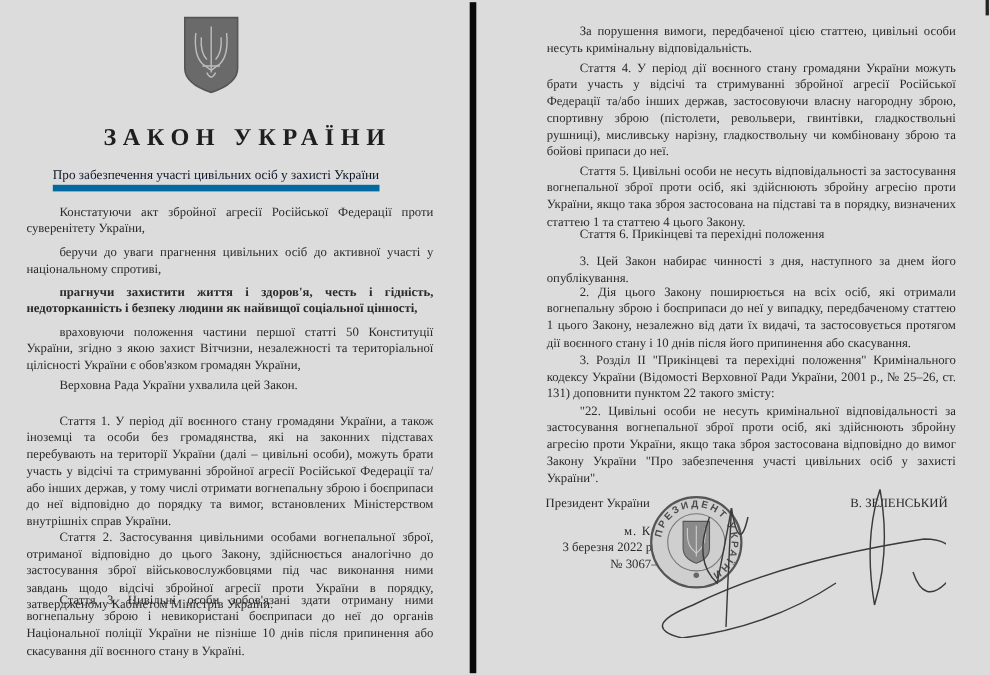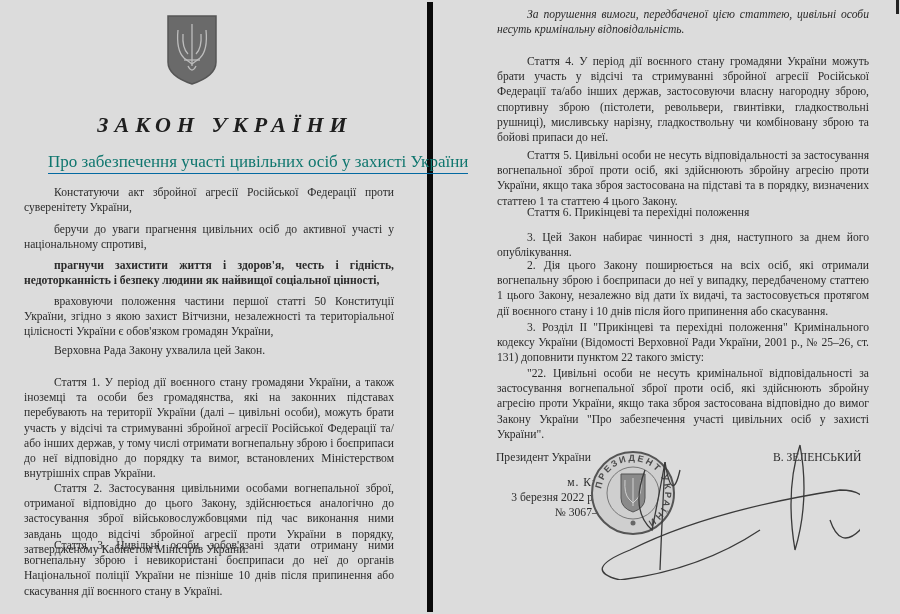--- a/index.html
+++ b/index.html
@@ -11,25 +11,25 @@
   }
   .page { position:absolute; top:0; height:614px; background:#dcdcdc; }
   #page-left { left:0; width:427px; }
   #page-right { left:433px; width:467px; }
   .divider { position:absolute; left:427px; top:2px; width:6px; height:610px; background:#0a0a0a; }
   .edge-mark { position:absolute; left:896px; top:0; width:3px; height:14px; background:#222; }
 
   .coat { position:absolute; left:166px; top:14px; width:52px; height:71px; }
   .law-title {
     position:absolute; left:60px; width:330px; top:112px; text-align:center;
-    font-weight:bold; font-style:italic; font-size:22px; letter-spacing:6px; color:#1e1e1e;
+    font-weight:bold; font-size:22px; letter-spacing:6px; color:#1e1e1e;
   }
   .law-subtitle {
-    position:absolute; left:48px; top:152px; font-size:17px; color:#0f766e;
-    border-bottom:1px solid #0369a1; padding-bottom:1px; white-space:nowrap;
+    position:absolute; left:48px; top:152px; font-size:12px; color:#0f172a;
+    border-bottom:6px solid #0369a1; padding-bottom:1px; white-space:nowrap;
   }
 
   .para {
     position:absolute; font-size:11.6px; line-height:15.2px; text-align:justify;
     text-indent:30px; color:#2b2b2b; margin:0;
   }
   .left-col { left:24px; width:370px; }
   .right-col { left:497px; width:372px; }
 
   .signature-block { position:absolute; font-size:11.6px; color:#2b2b2b; }
@@ -60,27 +60,27 @@
   </g>
 </svg>
 
 <div class="law-title">ЗАКОН УКРАЇНИ</div>
 <div class="law-subtitle">Про забезпечення участі цивільних осіб у захисті України</div>
 
 <p class="para left-col" style="top:185px;">Констатуючи акт збройної агресії Російської Федерації проти суверенітету України,</p>
 <p class="para left-col" style="top:222px;">беручи до уваги прагнення цивільних осіб до активної участі у національному спротиві,</p>
 <p class="para left-col" style="top:258px;font-weight:bold;">прагнучи захистити життя і здоров'я, честь і гідність, недоторканність і безпеку людини як найвищої соціальної цінності,</p>
 <p class="para left-col" style="top:294px;">враховуючи положення частини першої статті 50 Конституції України, згідно з якою захист Вітчизни, незалежності та територіальної цілісності України є обов'язком громадян України,</p>
-<p class="para left-col" style="top:343px;">Верховна Рада Закону ухвалила цей Закон.</p>
+<p class="para left-col" style="top:343px;">Верховна Рада України ухвалила цей Закон.</p>
 
 <p class="para left-col" style="top:375px;">Стаття 1. У період дії воєнного стану громадяни України, а також іноземці та особи без громадянства, які на законних підставах перебувають на території України (далі – цивільні особи), можуть брати участь у відсічі та стримуванні збройної агресії Російської Федерації та/або інших держав, у тому числі отримати вогнепальну зброю і боєприпаси до неї відповідно до порядку та вимог, встановлених Міністерством внутрішніх справ України.</p>
 <p class="para left-col" style="top:481px;">Стаття 2. Застосування цивільними особами вогнепальної зброї, отриманої відповідно до цього Закону, здійснюється аналогічно до застосування зброї військовослужбовцями під час виконання ними завдань щодо відсічі збройної агресії проти України в порядку, затвердженому Кабінетом Міністрів України.</p>
 <p class="para left-col" style="top:538px;font-family:Liberation Serif, serif;">Стаття 3. Цивільні особи зобов'язані здати отриману ними вогнепальну зброю і невикористані боєприпаси до неї до органів Національної поліції України не пізніше 10 днів після припинення або скасування дії воєнного стану в Україні.</p>
 
-<p class="para right-col" style="top:7px;font-style:italic;">За порушення вимоги, передбаченої цією статтею, цивільні особи несуть кримінальну відповідальність.</p>
+<p class="para right-col" style="top:21px;">За порушення вимоги, передбаченої цією статтею, цивільні особи несуть кримінальну відповідальність.</p>
 <p class="para right-col" style="top:54px;">Стаття 4. У період дії воєнного стану громадяни України можуть брати участь у відсічі та стримуванні збройної агресії Російської Федерації та/або інших держав, застосовуючи власну нагородну зброю, спортивну зброю (пістолети, револьвери, гвинтівки, гладкоствольні рушниці), мисливську нарізну, гладкоствольну чи комбіновану зброю та бойові припаси до неї.</p>
 <p class="para right-col" style="top:134px;margin-top:14px;">Стаття 5. Цивільні особи не несуть відповідальності за застосування вогнепальної зброї проти осіб, які здійснюють збройну агресію проти України, якщо така зброя застосована на підставі та в порядку, визначених статтею 1 та статтею 4 цього Закону.</p>
 <p class="para right-col" style="top:205px;">Стаття 6. Прикінцеві та перехідні положення</p>
 <p class="para right-col" style="top:230px;">3.     Цей Закон набирає чинності з дня, наступного за днем його опублікування.</p>
 <p class="para right-col" style="top:258px;">2.     Дія цього Закону поширюється на всіх осіб, які отримали вогнепальну зброю і боєприпаси до неї у випадку, передбаченому статтею 1 цього Закону, незалежно від дати їх видачі, та застосовується протягом дії воєнного стану і 10 днів після його припинення або скасування.</p>
 <p class="para right-col" style="top:320px;">3.     Розділ II "Прикінцеві та перехідні положення" Кримінального кодексу України (Відомості Верховної Ради України, 2001 р., № 25–26, ст. 131) доповнити пунктом 22 такого змісту:</p>
 <p class="para right-col" style="top:366px;">"22. Цивільні особи не несуть кримінальної відповідальності за застосування вогнепальної зброї проти осіб, які здійснюють збройну агресію проти України, якщо така зброя застосована відповідно до вимог Закону України "Про забезпечення участі цивільних осіб у захисті України".</p>
 
 <div class="signature-block sig-role">Президент України</div>
 <div class="signature-block sig-name">В. ЗЕЛЕНСЬКИЙ</div>

